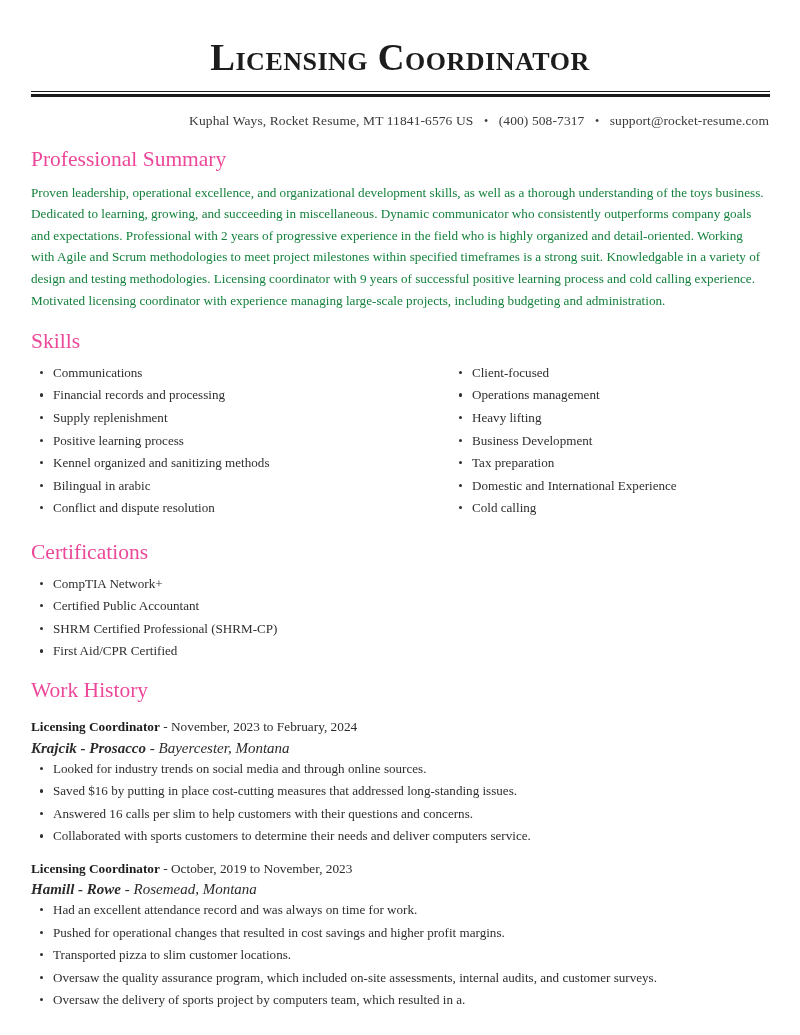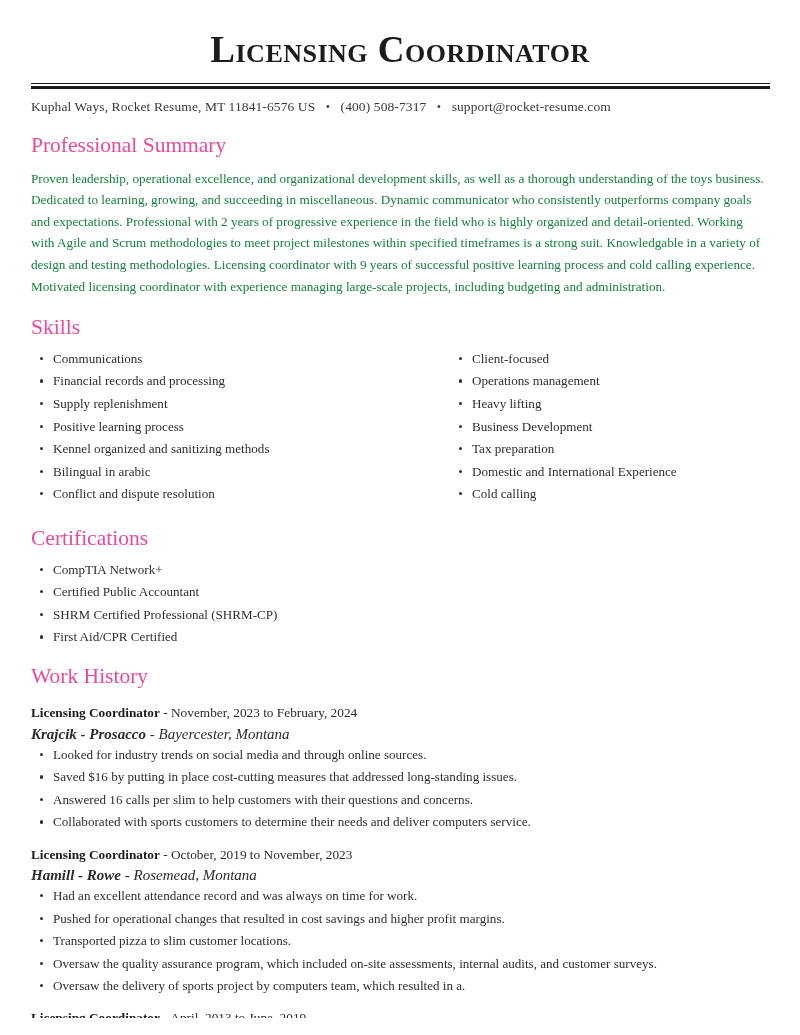--- a/index.html
+++ b/index.html
@@ -11,21 +11,21 @@
     width: 800px;
     height: 1035px;
     overflow: hidden;
     font-family: "Liberation Serif", "DejaVu Serif", serif;
     color: #2b2b2b;
   }
   .page {
     width: 800px;
     height: 1018px;
     box-sizing: border-box;
-    padding: 0 31px;
+    padding: 8px 31px;
     position: relative;
     overflow: hidden;
   }
 
   
   .resume-title {
     text-align: center;
     font-family: "Liberation Serif", "DejaVu Serif", serif;
     font-variant: small-caps;
     font-weight: 700;
@@ -49,24 +49,24 @@
     height: 2px;
     background: #ffffff;
     width: 100%;
   }
   .rule-thick {
     height: 3px;
     background: #1c1c1c;
     width: 100%;
   }
   .contact-line {
-    text-align: left;
+    text-align: right;
     font-size: 13.5px;
     color: #3a3a3a;
-    margin-top: 10px;
+    margin-top: 16px;
     letter-spacing: 0.1px;
   }
   .contact-sep {
     display: inline-block;
     padding: 0 7px;
     font-size: 12px;
     vertical-align: middle;
   }
 
   

